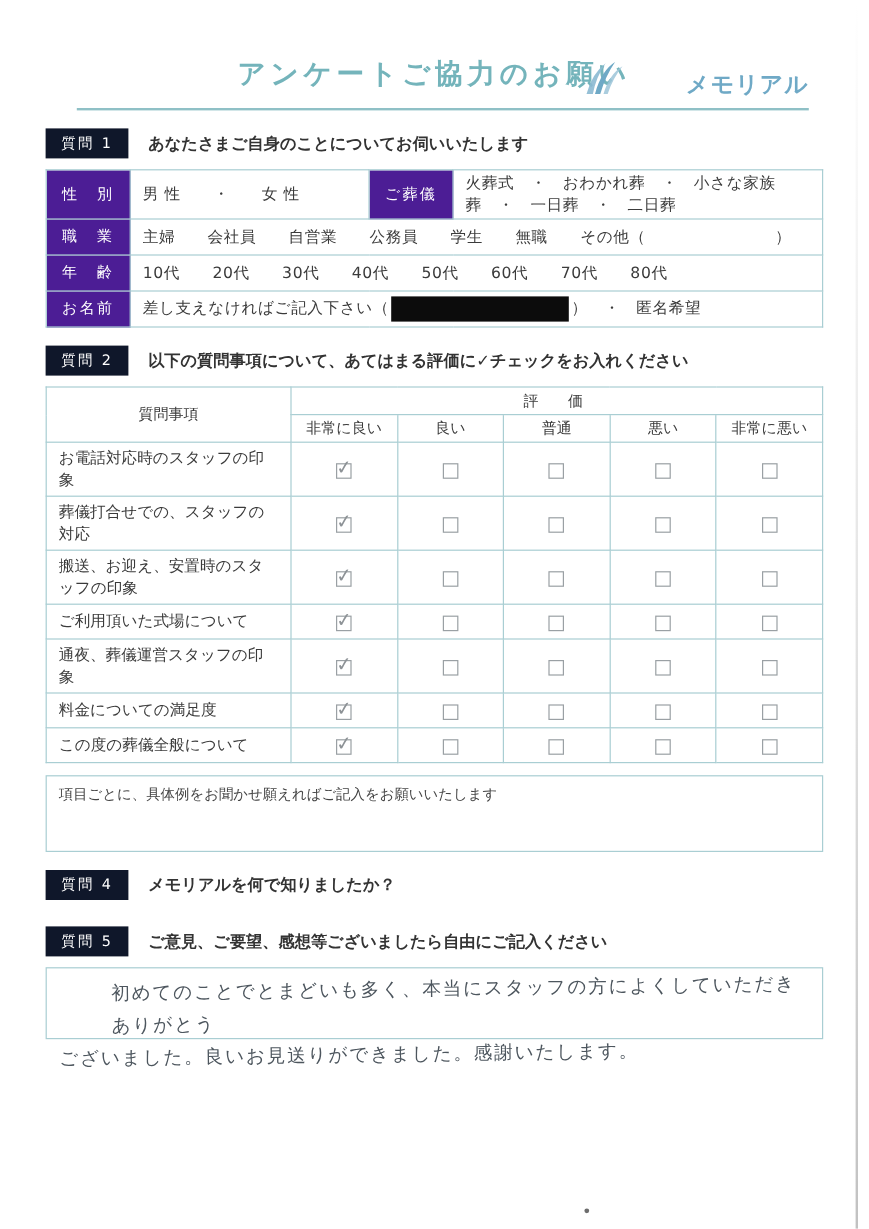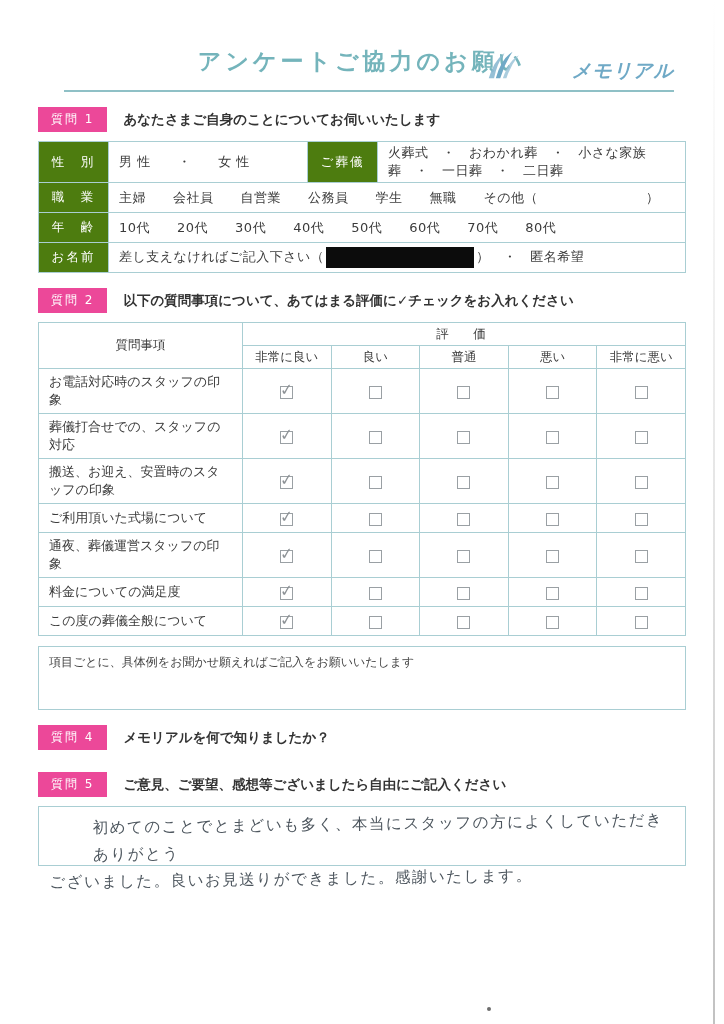--- a/index.html
+++ b/index.html
@@ -4,36 +4,36 @@
 <style>
   * { margin:0; padding:0; box-sizing:border-box; }
   html,body { width:724px; height:1024px; background:#ffffff; overflow:hidden;
     font-family:"DejaVu Sans","Liberation Sans",sans-serif; color:#3b3b3b; }
   .page { position:relative; width:724px; height:1024px; padding:0 38px;border-radius:23px; }
 
   
   .hdr { position:relative; padding-top:46px; height:92px; }
   .hdr-title { text-align:center; font-size:23px; font-weight:600; color:#74b4bb; letter-spacing:4px; }
   .logo { position:absolute; right:12px; top:50px; display:flex; align-items:flex-end; gap:4px; }
-  .logo-text { font-size:19px; font-weight:bold; font-style:italic; color:#6fa9c6; letter-spacing:1px;margin-left:48px; }
+  .logo-text { font-size:19px; font-weight:bold; color:#6fa9c6; letter-spacing:1px;margin-left:48px; }
   .hdr-rule { position:absolute; left:26px; right:12px; bottom:0; height:2px; background:#8fc0c6; }
 
   .intro { margin-top:12px; font-size:13px; line-height:1.6; color:#3a3a3a; white-space:pre-line; }
 
   
   .sec { margin-top:15px; display:flex; align-items:center; }
-  .badge { display:inline-block; background:#ec4899; color:#ffffff; font-size:12px;
+  .badge { display:inline-block; background:#0f172a; color:#ffffff; font-size:12px;
     padding:4px 13px; letter-spacing:2px; white-space:nowrap; }
   .sec-title { margin-left:16px; font-size:13.5px; font-weight:600; color:#333; }
 
   
   table { border-collapse:collapse; width:100%; }
   .t1 { margin-top:9px; }
   .t1 td { border:1.5px solid #a9ced3; font-size:13px; height:30px; padding:2px 10px; background:#fff; }
-  td.lbl { background:#4d7c0f; color:#ffffff; text-align:center; font-size:12.5px;
+  td.lbl { background:#4c1d95; color:#ffffff; text-align:center; font-size:12.5px;
     width:70px; letter-spacing:2px; padding:2px 4px; }
   .opts { letter-spacing:.5px; }
   .redact { display:inline-block; width:148px; height:21px; background:#0c0c0c; vertical-align:middle; margin:0 2px; }
 
   
   .t2 { margin-top:9px; }
   .t2 th, .t2 td { border:1.5px solid #a9ced3; font-size:12.5px; background:#fff; font-weight:normal; }
   .t2 thead th { text-align:center; height:23px; color:#3b3b3b; }
   .t2 .eval-span { letter-spacing:6px; }
   .t2 td.q-label { text-align:left; padding:4px 10px; height:29px; font-size:13px; }

